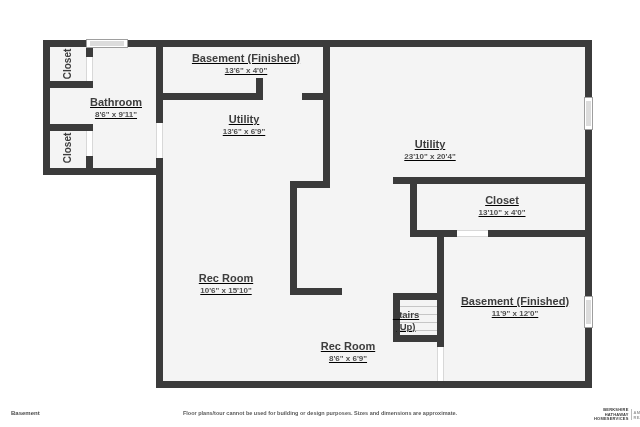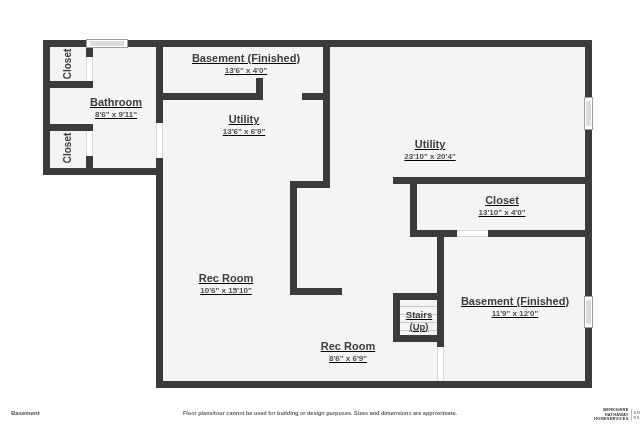--- a/index.html
+++ b/index.html
@@ -124,21 +124,21 @@
   <div class="label" style="left:348px;top:352px;">
     <div class="room-name">Rec Room</div>
     <div class="room-dims">8'6" x 6'9"</div>
   </div>
 
   <div class="label" style="left:515px;top:307px;">
     <div class="room-name">Basement (Finished)</div>
     <div class="room-dims">11'9" x 12'0"</div>
   </div>
 
-  <div class="label" style="left:419px;top:321px;">
+  <div class="label" style="left:406px;top:321px;">
     <div class="stairs-label">Stairs</div>
     <div class="stairs-label">(Up)</div>
   </div>
 
   <div class="footer-floor">Basement</div>
   <div class="footer-disclaimer">Floor plans/tour cannot be used for building or design purposes. Sizes and dimensions are approximate.</div>
 
   <div class="logo">
     <div class="dark">
       <div>BERKSHIRE</div>

